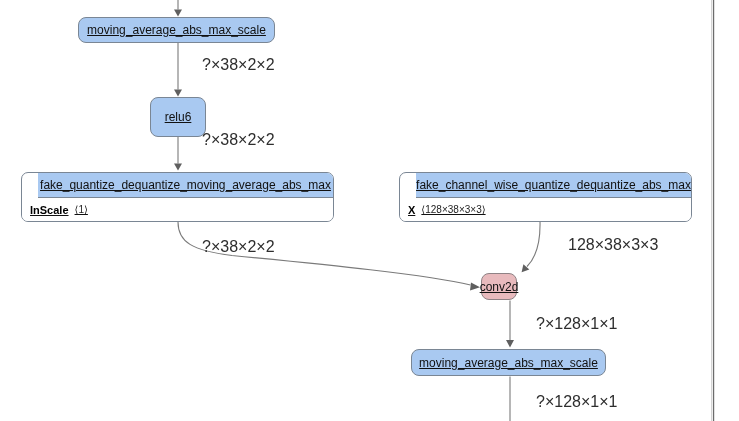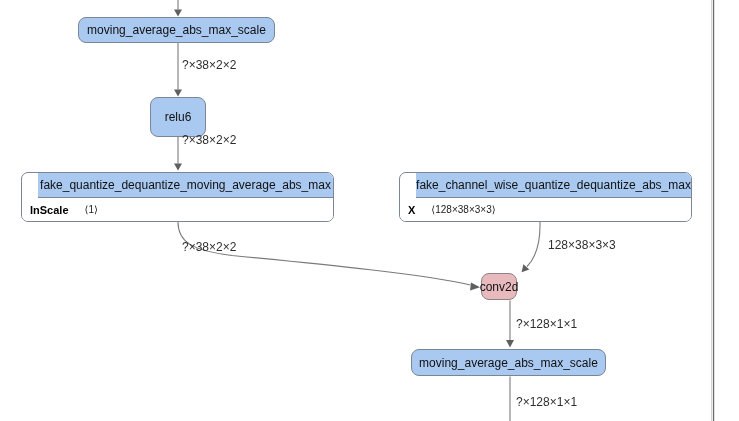--- a/index.html
+++ b/index.html
@@ -20,44 +20,45 @@
   .canvas{position:absolute;inset:0;width:739px;height:421px;}
   svg.edges{position:absolute;left:0;top:0;}
   .node{
     position:absolute;box-sizing:border-box;
     background:var(--node_fill);
     border:1.5px solid var(--node_border);
     border-radius:8px;
     display:flex;align-items:center;justify-content:center;
     font-size:12px;color:var(--node_text);
     white-space:nowrap;
+    text-decoration:underline;
   }
   .node.conv{background:var(--conv_fill);border-color:var(--conv_border);}
   .node.multi{
     background:#ffffff;border-radius:7px;
     flex-direction:column;align-items:stretch;justify-content:flex-start;
     padding:0;overflow:hidden;
   }
   .node.multi .hdr{
     background:var(--node_fill);
     border-bottom:1px solid var(--node_border);
     height:24px;flex:0 0 24px;
     display:flex;align-items:center;justify-content:center;
     font-size:12px;
     margin-left:16px;
   }
   .node.multi .row{
     flex:1;display:flex;align-items:center;
-    padding-left:8px;gap:16px;background:#ffffff;
+    padding-left:8px;gap:6px;background:#ffffff;
   }
   .attr-name{font-weight:bold;font-size:11px;color:#000;}
   .attr-val{font-size:10px;color:#222;}
   .edge-label{
-    position:absolute;font-size:12px;line-height:14px;
-    color:var(--label_color);white-space:nowrap;
+    position:absolute;font-size:16px;line-height:14px;
+    color:var(--label_color);white-space:nowrap;margin-left:20px;
   }
 </style>
 </head>
 <body>
 
 <div class="canvas">
 
   <svg class="edges" width="739" height="421" viewBox="0 0 739 421">
     <g stroke="#7a7a7a" stroke-width="1.1" fill="none">
 

